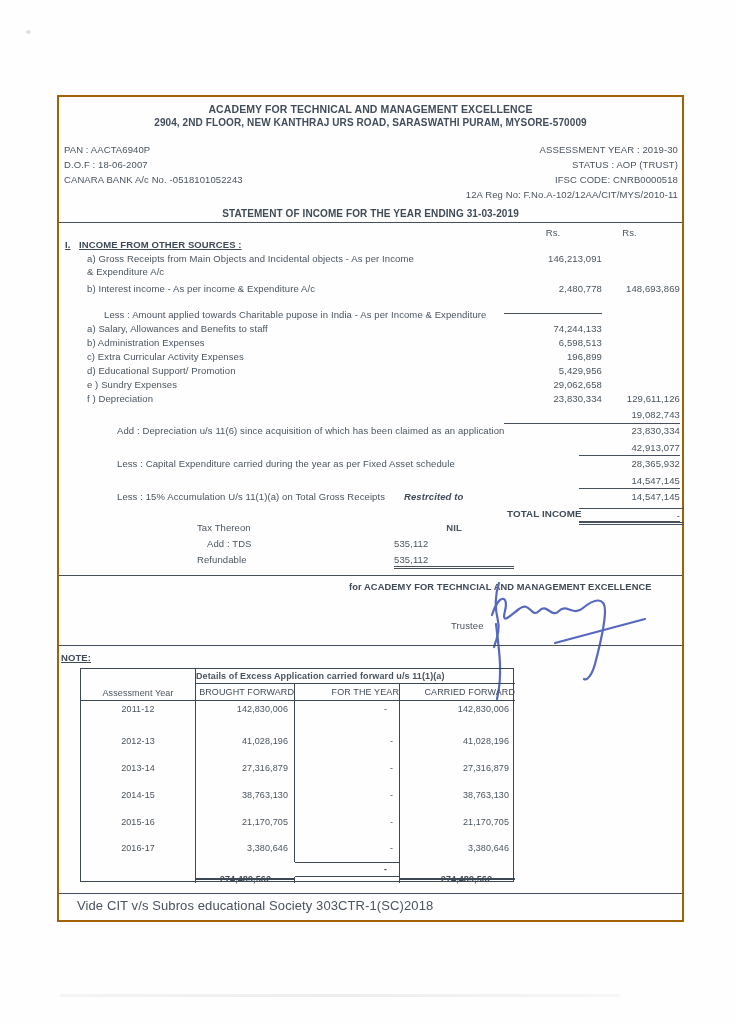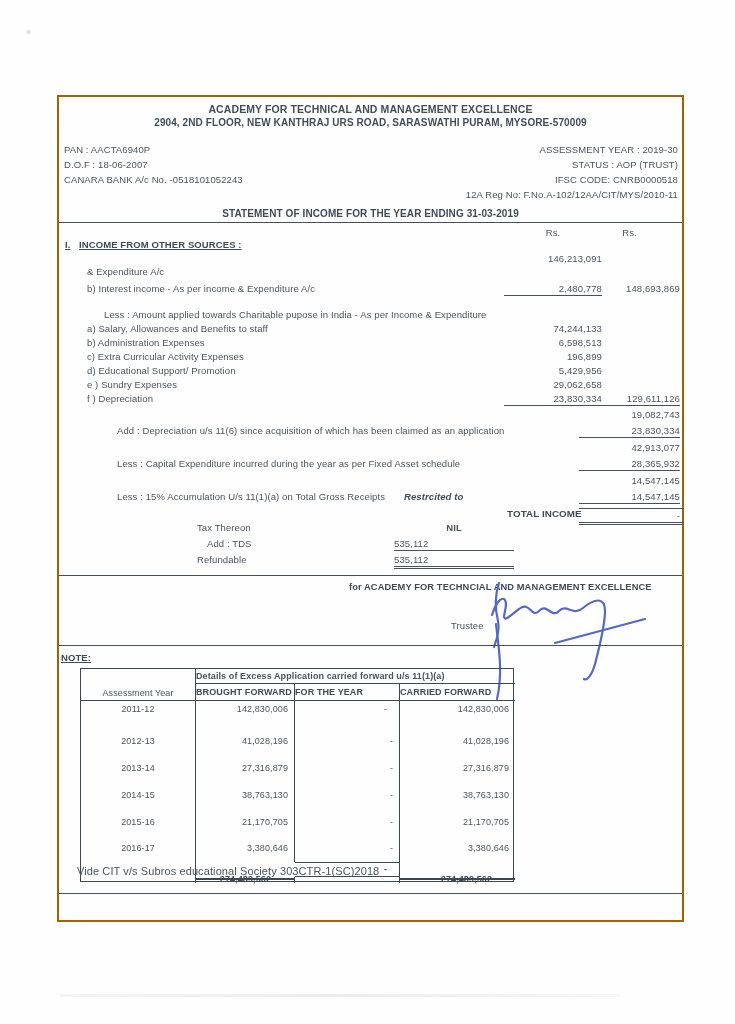--- a/index.html
+++ b/index.html
@@ -24,21 +24,21 @@
   .info-left{position:absolute;left:5px;top:45px;line-height:15px;}
   .info-right{position:absolute;right:4px;top:45px;text-align:right;line-height:15px;}
 
   .stmt-title{top:111px;font-weight:bold;font-size:10px;color:#3f4a57;}
 
   .row{position:absolute;left:0;width:100%;height:13px;}
   .lbl{position:absolute;left:20px;white-space:nowrap;}
   .lbl.x6{left:6px;} .lbl.x28{left:28px;} .lbl.x45{left:45px;} .lbl.x58{left:58px;} .lbl.x138{left:138px;} .lbl.x148{left:148px;}
   .a1{position:absolute;left:445px;width:98px;text-align:right;}
   .a2{position:absolute;left:520px;width:101px;text-align:right;}
-  .ul{border-bottom:1.2px solid #46515d;padding-bottom:1px;}
+  .ul{border-bottom:1.2px solid #46515d;padding-bottom:19px;}
   .rs1{position:absolute;left:445px;width:98px;text-align:center;}
   .rs2{position:absolute;left:520px;width:101px;text-align:center;}
   .sec-head{font-weight:bold;text-decoration:underline;color:#3f4a57;}
   .restr{position:absolute;left:345px;font-weight:bold;font-style:italic;color:#3f4a57;}
   .ti-label{position:absolute;left:448px;font-weight:bold;font-size:9.8px;color:#3f4a57;}
   .ti-amt{border-top:1.2px solid #46515d;border-bottom:3px double #46515d;padding:1px 4px 1px 0;}
 
   .taxamt{position:absolute;left:335px;width:120px;}
   .taxamt.nil{text-align:center;font-weight:bold;}
   .dbl{border-bottom:3px double #46515d;padding-bottom:1px;}
@@ -54,30 +54,30 @@
     display:grid;grid-template-columns:115px 99px 105px 115px;
     grid-template-rows:15px 17px repeat(6,26.8px) 15px 6px;
     border:1.6px solid #3c4754;box-sizing:border-box;font-size:9px;
   }
   .ntable .c{box-sizing:border-box;position:relative;}
   .ntable .vr{border-right:1.2px solid #3c4754;}
   .ntable .hb{border-bottom:1.2px solid #3c4754;}
   .ntable .ht{border-top:1.2px solid #3c4754;}
   .ntable .ay{grid-column:1;grid-row:1/3;display:flex;align-items:flex-end;justify-content:center;padding-bottom:2px;}
   .ntable .span3{grid-column:2/5;grid-row:1;padding-top:2px;font-weight:bold;}
-  .ntable .chead{font-weight:bold;text-align:left;padding-top:3px;color:#3f4a57;}
+  .ntable .chead{font-weight:normal;text-align:right;padding-top:3px;color:#3f4a57;}
   .ntable .year{text-align:center;padding-top:3px;}
   .ntable .year.mid{display:flex;align-items:center;justify-content:center;padding-top:0;}
   .ntable .num{text-align:right;padding:3px 6px 0 0;}
   .ntable .num.mid{display:flex;align-items:center;justify-content:flex-end;padding:0 6px 0 0;}
   .ntable .dash{text-align:right;padding-right:12px;}
   .ntable .tot{font-weight:bold;display:flex;align-items:center;justify-content:flex-end;padding-right:23px;color:#3f4a57;margin-top:16px;}
   .ntable .totdash{font-weight:bold;display:flex;align-items:center;justify-content:flex-end;padding-right:12px;color:#3f4a57;}
 
-  .footer-note{position:absolute;left:18px;top:768px;font-size:11px;}
+  .footer-note{position:absolute;left:18px;top:801px;font-size:13px;}
 </style>
 </head>
 <body>
 
 <div class="page">
   <div class="corner-mark"></div>
   <div class="scan-smudge"></div>
 
   <div class="doc">
 
@@ -102,20 +102,21 @@
     <div class="row" style="top:130px">
       <span class="rs1">Rs.</span>
       <span class="rs2">Rs.</span>
     </div>
 
     <div class="row" style="top:142px">
       <span class="lbl x6 sec-head">I.</span>
       <span class="lbl sec-head">INCOME FROM OTHER SOURCES :</span>
     </div>
     <div class="row" style="top:156px">
+      <span class="lbl x28">a) Gross Receipts from Main Objects and Incidental objects - As per Income</span>
       <span class="a1">146,213,091</span>
     </div>
     <div class="row" style="top:169px">
       <span class="lbl x28">&amp; Expenditure A/c</span>
     </div>
     <div class="row" style="top:186px">
       <span class="lbl x28">b) Interest income - As per income &amp; Expenditure A/c</span>
       <span class="a1 ul">2,480,778</span>
       <span class="a2">148,693,869</span>
     </div>
@@ -153,21 +154,21 @@
       <span class="a2">19,082,743</span>
     </div>
     <div class="row" style="top:328px">
       <span class="lbl x58">Add : Depreciation u/s 11(6) since acquisition of which has been claimed as an application</span>
       <span class="a2 ul">23,830,334</span>
     </div>
     <div class="row" style="top:345px">
       <span class="a2">42,913,077</span>
     </div>
     <div class="row" style="top:361px">
-      <span class="lbl x58">Less : Capital Expenditure incurred during the year as per Fixed Asset schedule</span>
+      <span class="lbl x58">Less : Capital Expenditure carried during the year as per Fixed Asset schedule</span>
       <span class="a2 ul">28,365,932</span>
     </div>
     <div class="row" style="top:378px">
       <span class="a2">14,547,145</span>
     </div>
     <div class="row" style="top:394px">
       <span class="lbl x58">Less : 15% Accumulation U/s 11(1)(a) on Total Gross Receipts</span>
       <span class="restr">Restrcited to</span>
       <span class="a2 ul">14,547,145</span>
     </div>

